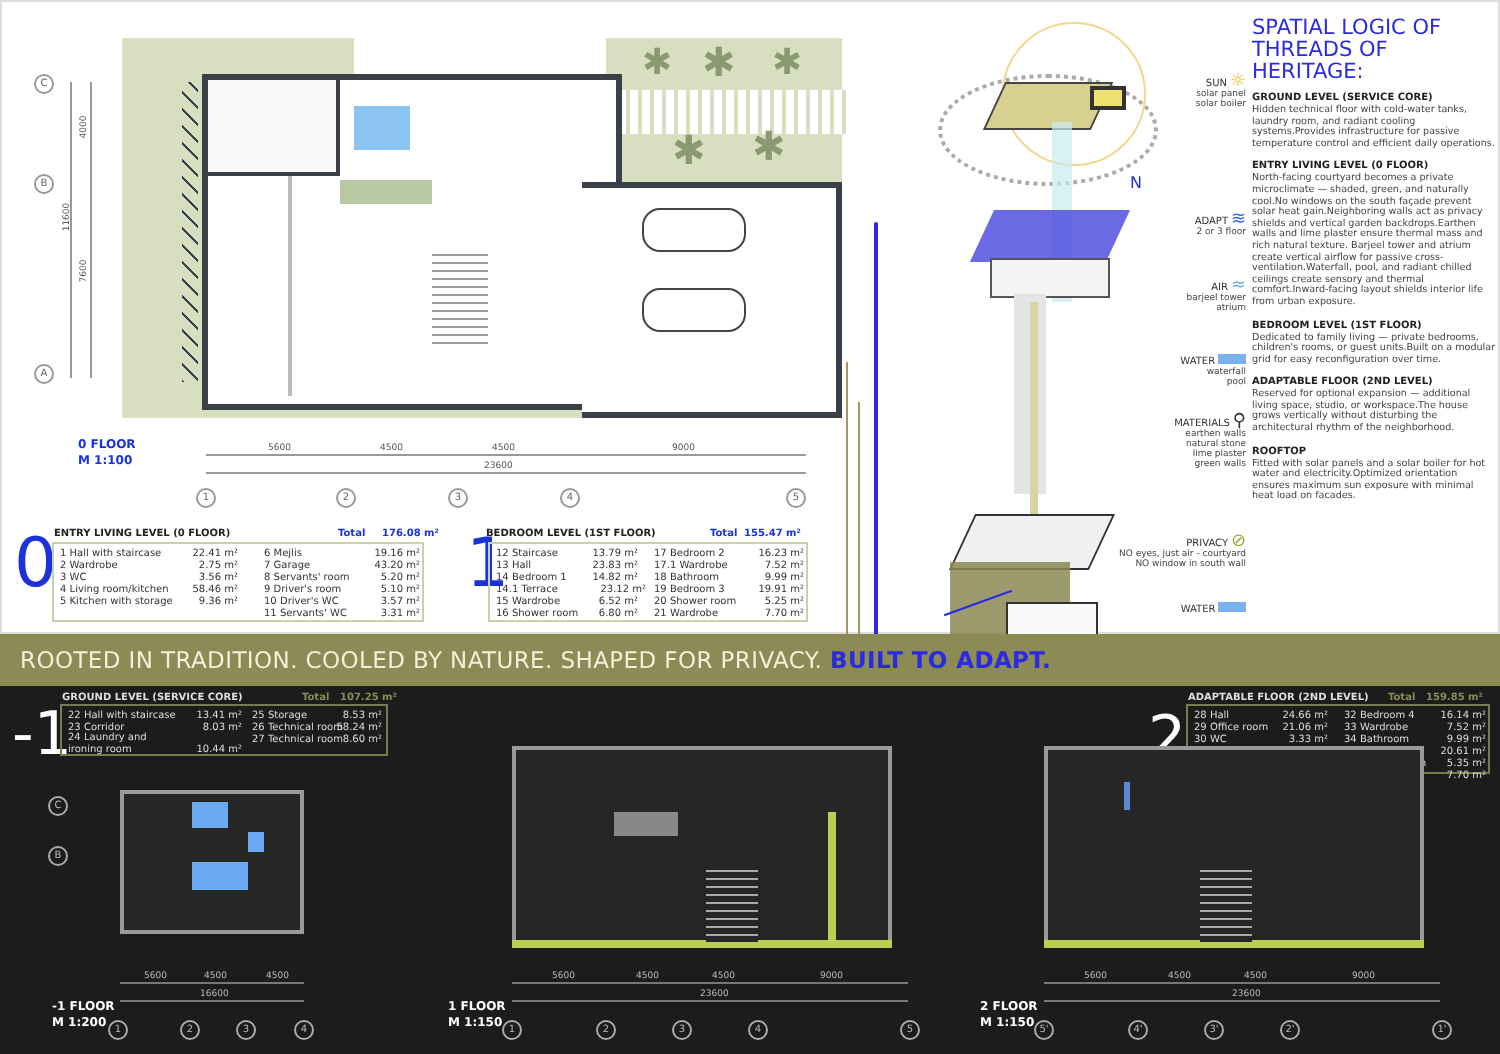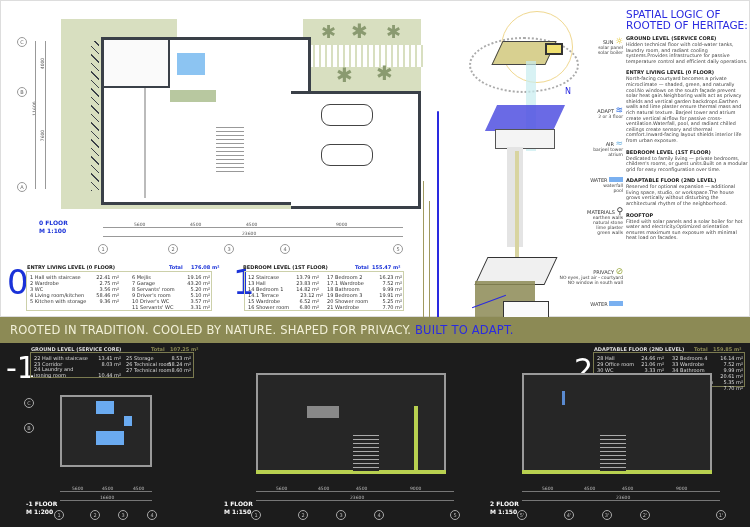--- a/index.html
+++ b/index.html
@@ -1,21 +1,21 @@
 <!DOCTYPE html>
 <html><head>
 <meta charset="utf-8">
 <style>
 *{box-sizing:border-box;margin:0;padding:0}
 body{width:750px;height:527px;overflow:hidden;background:#fff;font-family:"DejaVu Sans",sans-serif;position:relative}
 .abs{position:absolute}
 .top{position:absolute;left:0;top:0;width:750px;height:317px;background:#fff;border:1px solid #ddd}
 .banner{position:absolute;left:0;top:317px;width:750px;height:26px;background:#8c8a55}
 .banner .txt{position:absolute;left:10px;top:6px;font-size:11.5px;color:#f2f0d8;letter-spacing:.2px;white-space:nowrap}
-.banner .txt b{color:#2a2ae0;font-weight:normal}
+.banner .txt b{color:#2a2ae0;font-weight:bold}
 .bottom{position:absolute;left:0;top:343px;width:750px;height:184px;background:#1c1c1c}
 .site{position:absolute;left:60px;top:18px;width:360px;height:190px;background:#d8dfc0}
 .plan0{position:absolute;left:100px;top:36px;width:210px;height:168px;background:#fff;border:3px solid #3a4048}
 .garage{position:absolute;left:290px;top:90px;width:130px;height:118px;background:#fff;border:3px solid #3a4048;border-left:none}
 .pool{position:absolute;left:176px;top:52px;width:28px;height:22px;background:#8cc4f2}
 .car{position:absolute;border:1px solid #444;border-radius:9px;width:52px;height:22px;background:#fff}
 .grid-label{position:absolute;width:10px;height:10px;border:1px solid #999;border-radius:50%;font-size:5px;text-align:center;line-height:9px;color:#666}
 .dim{position:absolute;font-size:4.5px;color:#555}
 .dimline{position:absolute;height:1px;background:#999}
 .floor-lbl{position:absolute;font-size:6px;color:#1a32d8;font-weight:bold;line-height:8px}
@@ -205,21 +205,21 @@
     <div><span class="nm">PRIVACY</span> <span style="color:#9aaa40;font-size:9px">⊘</span></div>
     <div style="white-space:pre-line">NO eyes, just air - courtyard
 NO window in south wall</div>
   </div>
 
   <div class="tag" style="left:562px;top:300px;width:60px;font-size:4px">
     <span class="nm">WATER</span> <span style="display:inline-block;width:14px;height:5px;background:#7ab0f0"></span>
   </div>
 
   <div class="abs" style="left:625px;top:8px;width:122px">
-    <div style="font-size:10.5px;color:#2a2ae0;line-height:11px;margin-bottom:4px">SPATIAL LOGIC OF ROOTED OF HERITAGE:</div>
+    <div style="font-size:10.5px;color:#2a2ae0;line-height:11px;margin-bottom:4px">SPATIAL LOGIC OF THREADS OF HERITAGE:</div>
     <div class="section" style="margin-bottom:5px">
       <h4>GROUND LEVEL (SERVICE CORE)</h4>
       <p>Hidden technical floor with cold-water tanks, laundry room, and radiant cooling systems.Provides infrastructure for passive temperature control and efficient daily operations.</p>
     </div>
     <div class="section" style="margin-bottom:5px">
       <h4>ENTRY LIVING LEVEL (0 FLOOR)</h4>
       <p>North-facing courtyard becomes a private microclimate — shaded, green, and naturally cool.No windows on the south façade prevent solar heat gain.Neighboring walls act as privacy shields and vertical garden backdrops.Earthen walls and lime plaster ensure thermal mass and rich natural texture. Barjeel tower and atrium create vertical airflow for passive cross-ventilation.Waterfall, pool, and radiant chilled ceilings create sensory and thermal comfort.Inward-facing layout shields interior life from urban exposure.</p>
     </div>
     <div class="section" style="margin-bottom:5px">
       <h4>BEDROOM LEVEL (1ST FLOOR)</h4>

